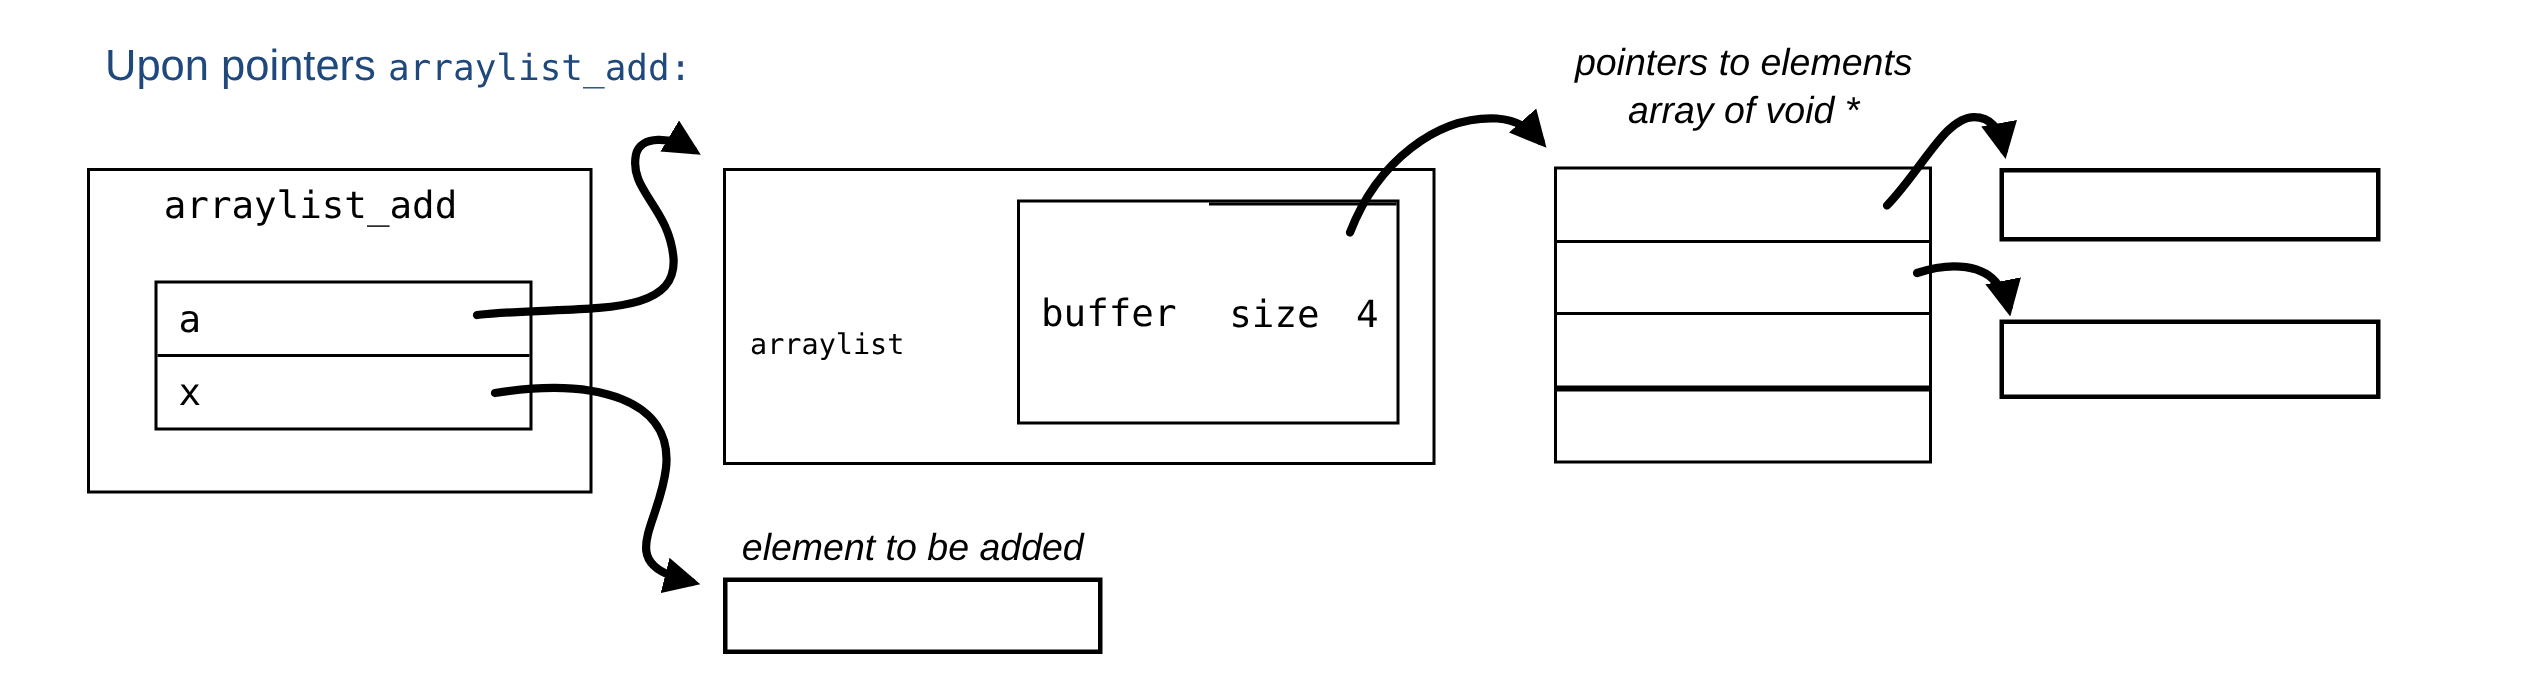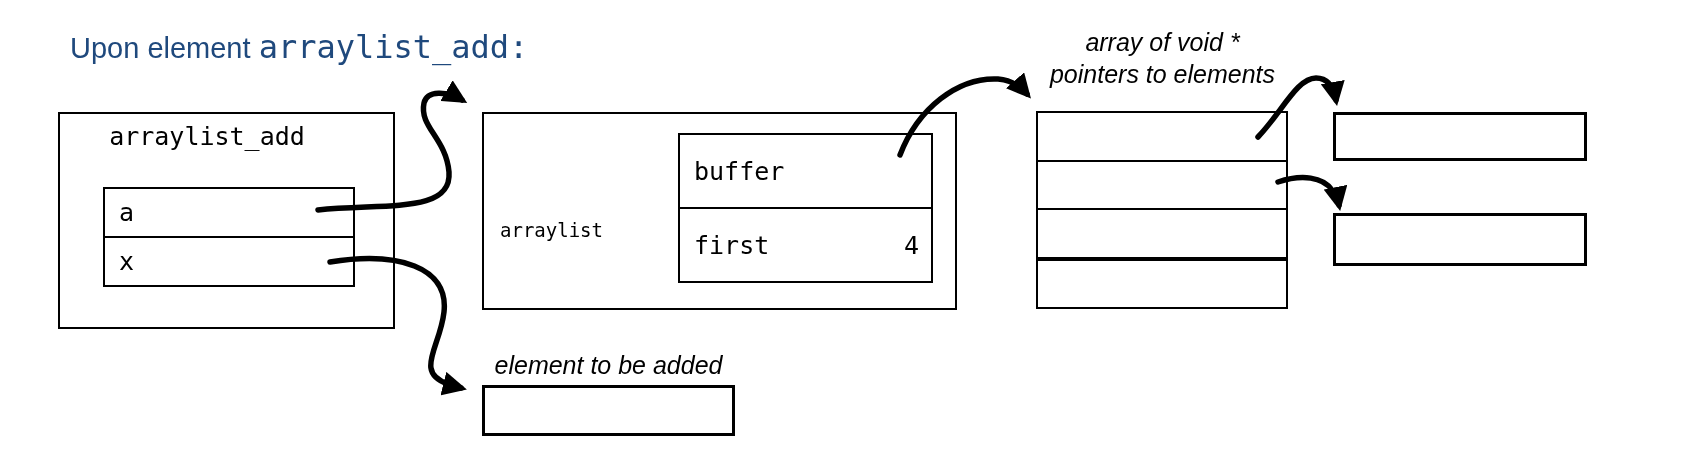--- a/index.html
+++ b/index.html
@@ -14,36 +14,36 @@
     background:var(--background);
     overflow:hidden;
     font-family:"Liberation Sans",sans-serif;
     color:var(--ink);
   }
   .mono{font-family:"DejaVu Sans Mono",monospace;}
   .abs{position:absolute;box-sizing:border-box;}
 
   
   .title{left:70px;top:28px;font-size:29px;color:var(--title-blue);white-space:nowrap;}
-  .title .code{font-family:"DejaVu Sans Mono",monospace;font-size:32px;}
+  .title .code{font-family:"DejaVu Sans Mono",monospace;font-size:24px;}
 
   
   .frame{border:2px solid var(--ink);background:var(--background);}
 
   
   .stack-frame{left:58px;top:112px;width:337px;height:217px;}
   .stack-frame-label{left:58px;top:122px;width:298px;text-align:center;font-size:25px;}
   .var-table{left:103px;top:187px;width:252px;height:100px;display:flex;flex-direction:column;}
   .var-row{flex:1;display:flex;align-items:center;padding-left:14px;font-size:25px;}
   .var-row + .var-row{border-top:2px solid var(--ink);}
 
   
   .struct-box{left:482px;top:112px;width:475px;height:198px;}
   .struct-label{left:500px;top:112px;height:236px;display:flex;align-items:center;font-size:19px;}
-  .field-table{left:678px;top:133px;width:255px;height:150px;display:flex;flex-direction:column;}
+  .field-table{left:678px;top:133px;width:255px;height:150px;display:flex;flex-direction:row;}
   .field-row{flex:1;display:flex;align-items:center;padding:0 12px 0 14px;font-size:25px;}
   .field-row + .field-row{border-top:2px solid var(--ink);}
   .field-value{margin-left:auto;}
 
   
   .pointer-array{left:1036px;top:111px;width:252px;height:198px;display:flex;flex-direction:column;}
   .pa-cell{flex:1;}
   .pa-cell + .pa-cell{border-top:2px solid var(--ink);}
   .pa-cell.thick{border-top:4px solid var(--ink);}
   .caption{font-style:italic;font-size:25px;text-align:center;line-height:32px;}
@@ -58,21 +58,21 @@
   .add-el-caption{left:482px;top:349px;width:253px;text-align:center;}
 
   .arrows{left:0;top:0;width:1687px;height:461px;pointer-events:none;}
 </style>
 </head>
 <body>
 
 <div class="stage">
 
   <div class="abs title">
-    <span>Upon element </span><span class="code">arraylist_add:</span>
+    <span>Upon pointers </span><span class="code">arraylist_add:</span>
   </div>
 
   <div class="abs frame stack-frame"></div>
   <div class="abs mono stack-frame-label">arraylist_add</div>
   <div class="abs frame var-table">
     <div class="var-row mono">
       <span>a</span>
     </div>
     <div class="var-row mono">
       <span>x</span>
@@ -80,28 +80,28 @@
   </div>
 
   <div class="abs frame struct-box"></div>
   <div class="abs mono struct-label">arraylist</div>
   <div class="abs frame field-table">
     <div class="field-row mono">
       <span>buffer</span>
       <span class="field-value"></span>
     </div>
     <div class="field-row mono">
-      <span>first</span>
+      <span>size</span>
       <span class="field-value">4</span>
     </div>
   </div>
 
   <div class="abs caption pa-caption">
+    <div>pointers to elements</div>
     <div>array of void *</div>
-    <div>pointers to elements</div>
   </div>
   <div class="abs frame pointer-array">
     <div class="pa-cell"></div>
     <div class="pa-cell"></div>
     <div class="pa-cell"></div>
     <div class="pa-cell thick"></div>
   </div>
 
   <div class="abs frame first-el-box"></div>
 

